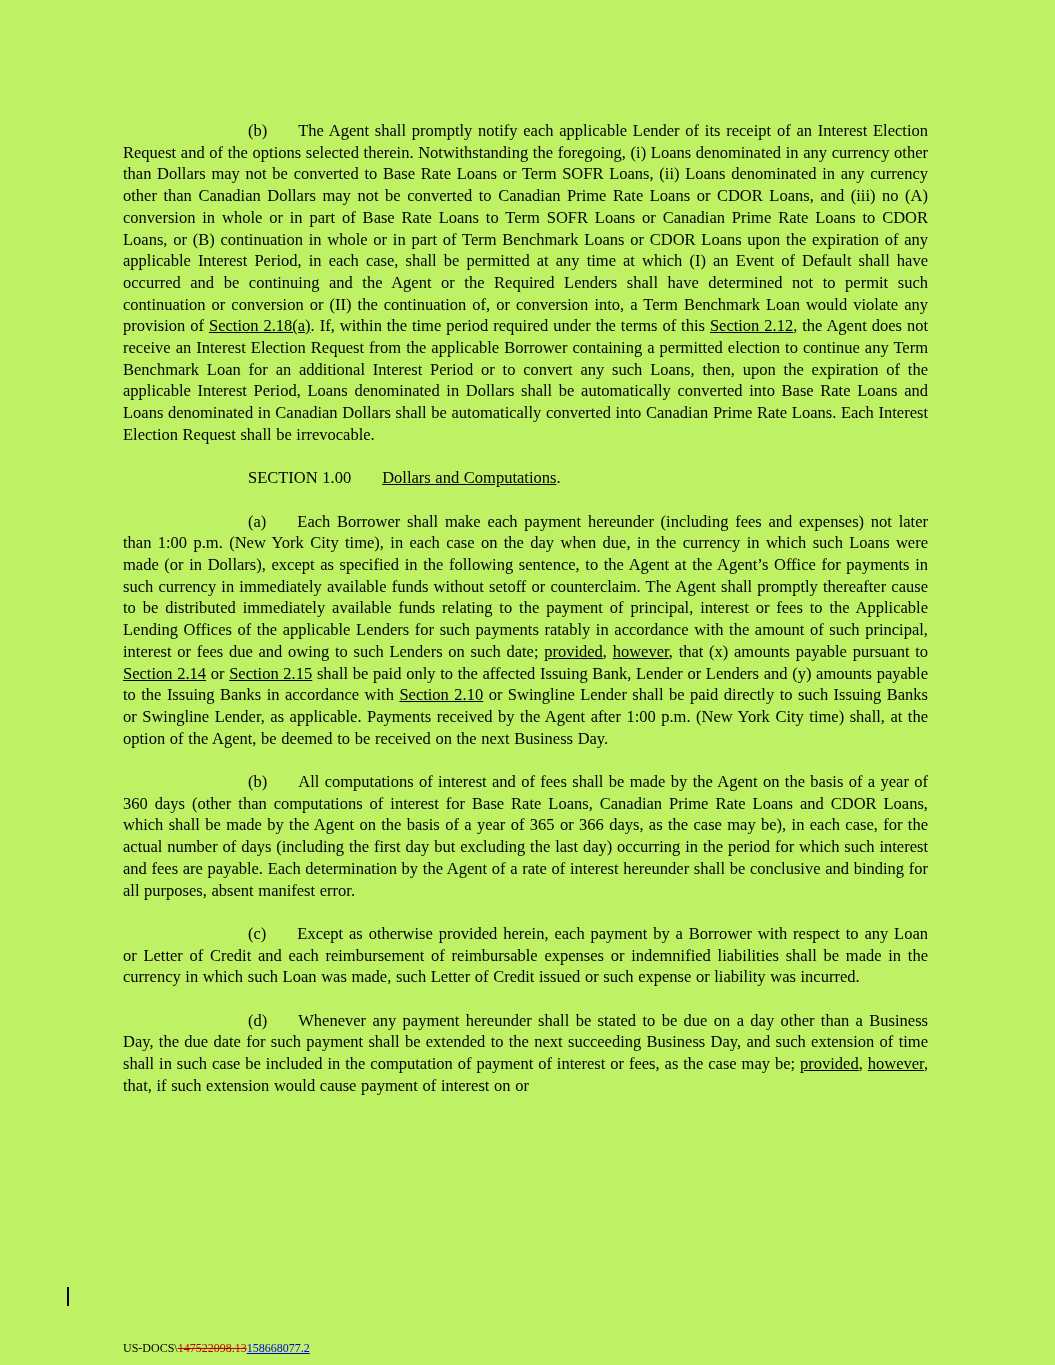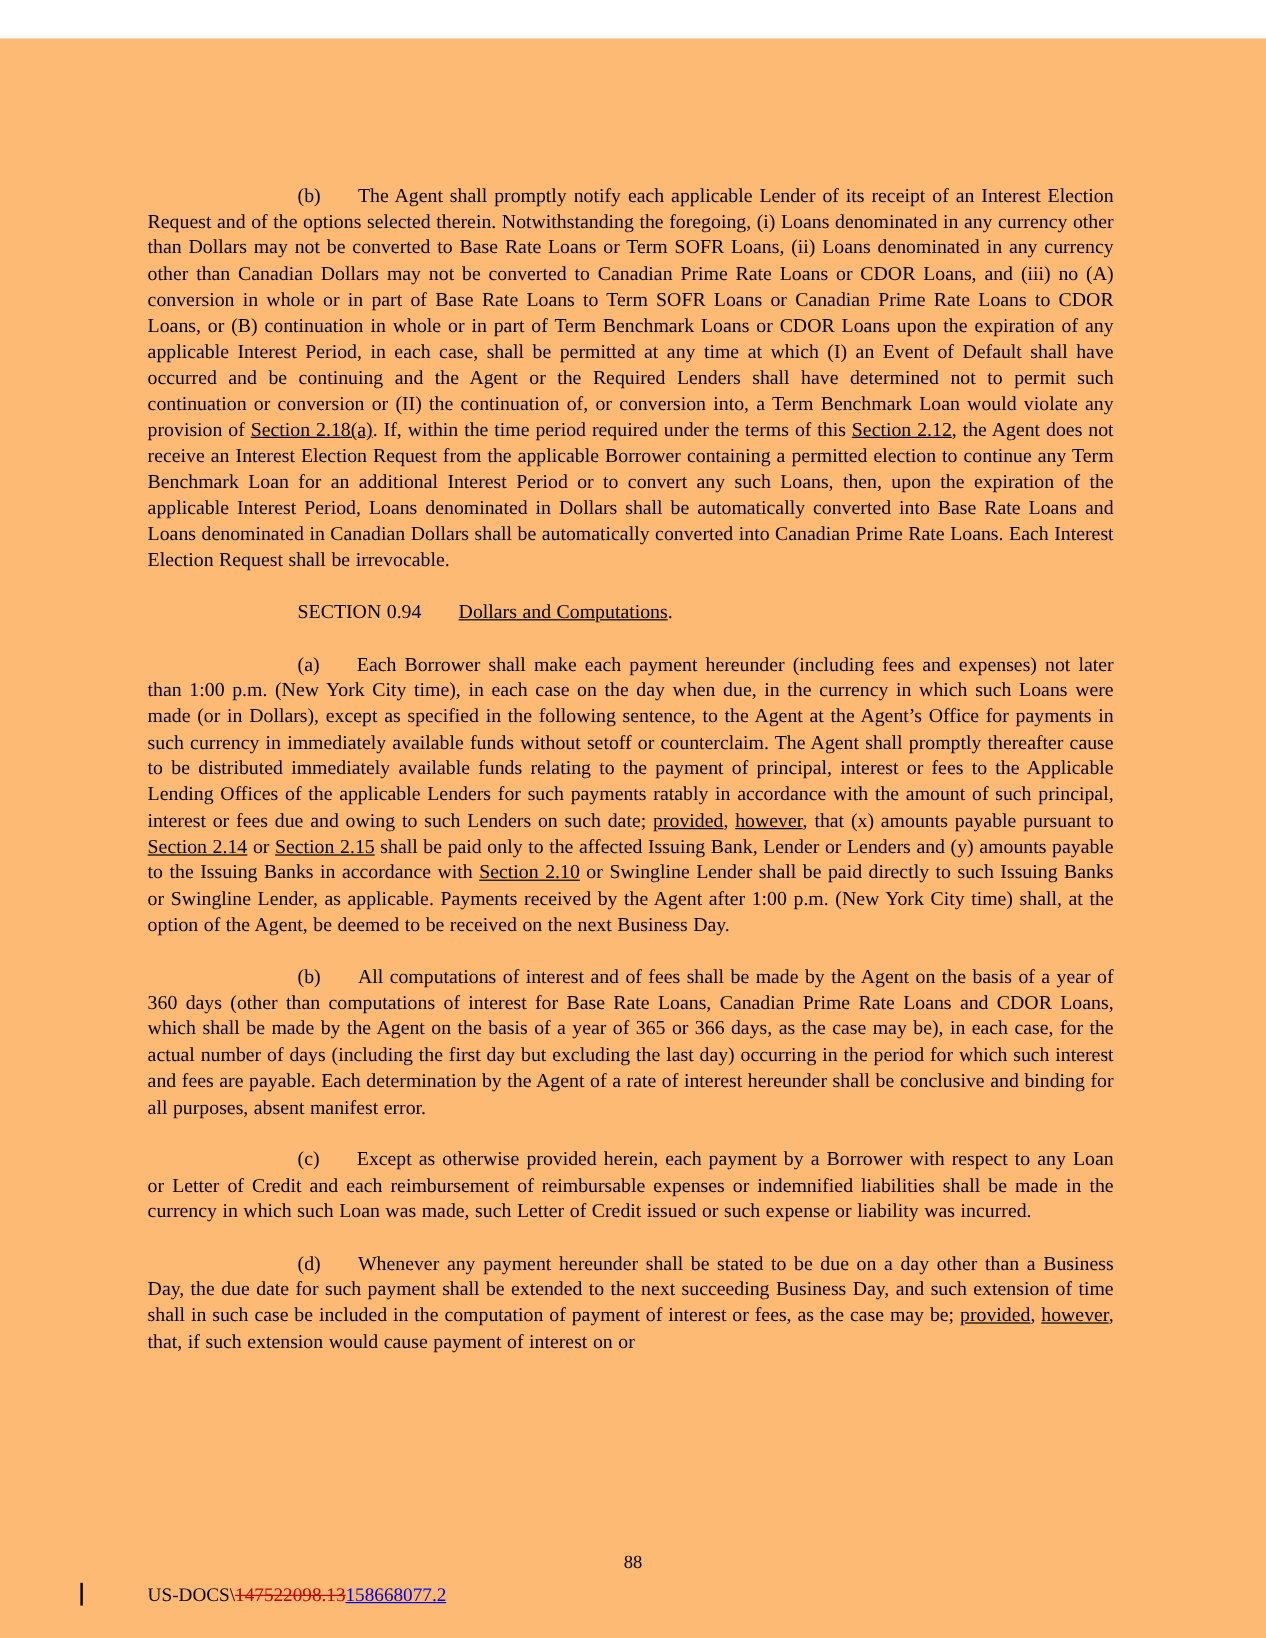--- a/index.html
+++ b/index.html
@@ -11,22 +11,21 @@
     width: 1055px;
     height: 1365px;
     position: relative;
     overflow: hidden;
     font-family: "Liberation Serif", serif;
     color: #000000;
   }
   .page {
     position: absolute;
     inset: 0;
-    background: #fdba74;
-    margin-top: 32px;
+    background: #bef264;
   }
   .content {
     position: absolute;
     left: 123px;
     top: 120px;
     width: 805px;
   }
   .para {
     margin: 0 0 21.7px 0;
     font-size: 16.5px;
@@ -41,23 +40,23 @@
   .page-num {
     position: absolute;
     top: 1262px;
     left: 0;
     width: 100%;
     text-align: center;
     font-size: 15.5px;
   }
   .footer {
     position: absolute;
-    top: 1289px;
+    top: 1341px;
     left: 123px;
-    font-size: 16px;
+    font-size: 12px;
     text-align: center;
   }
   .footer .old {
     color: #c00000;
     text-decoration: line-through;
   }
   .footer .new {
     color: #0000e0;
     text-decoration: underline;
   }
@@ -72,24 +71,23 @@
 </style>
 </head>
 <body>
 
 <div class="page">
 
   <div class="change-bar"></div>
 
   <div class="content">
     <p class="para"><span>(b)</span><span class="tab"></span><span>The Agent shall promptly notify each applicable Lender of its receipt of an Interest Election Request and of the options selected therein. Notwithstanding the foregoing, (i) Loans denominated in any currency other than Dollars may not be converted to Base Rate Loans or Term SOFR Loans, (ii) Loans denominated in any currency other than Canadian Dollars may not be converted to Canadian Prime Rate Loans or CDOR Loans, and (iii) no (A) conversion in whole or in part of Base Rate Loans to Term SOFR Loans or Canadian Prime Rate Loans to CDOR Loans, or (B) continuation in whole or in part of Term Benchmark Loans or CDOR Loans upon the expiration of any applicable Interest Period, in each case, shall be permitted at any time at which (I) an Event of Default shall have occurred and be continuing and the Agent or the Required Lenders shall have determined not to permit such continuation or conversion or (II) the continuation of, or conversion into, a Term Benchmark Loan would violate any provision of </span><span class="u">Section 2.18(a)</span><span>. If, within the time period required under the terms of this </span><span class="u">Section 2.12</span><span>, the Agent does not receive an Interest Election Request from the applicable Borrower containing a permitted election to continue any Term Benchmark Loan for an additional Interest Period or to convert any such Loans, then, upon the expiration of the applicable Interest Period, Loans denominated in Dollars shall be automatically converted into Base Rate Loans and Loans denominated in Canadian Dollars shall be automatically converted into Canadian Prime Rate Loans. Each Interest Election Request shall be irrevocable.</span></p>
-    <p class="para"><span>SECTION 0.94</span><span class="tab"></span><span class="u">Dollars and Computations</span><span>.</span></p>
+    <p class="para"><span>SECTION 1.00</span><span class="tab"></span><span class="u">Dollars and Computations</span><span>.</span></p>
     <p class="para"><span>(a)</span><span class="tab"></span><span>Each Borrower shall make each payment hereunder (including fees and expenses) not later than 1:00 p.m. (New York City time), in each case on the day when due, in the currency in which such Loans were made (or in Dollars), except as specified in the following sentence, to the Agent at the Agent’s Office for payments in such currency in immediately available funds without setoff or counterclaim. The Agent shall promptly thereafter cause to be distributed immediately available funds relating to the payment of principal, interest or fees to the Applicable Lending Offices of the applicable Lenders for such payments ratably in accordance with the amount of such principal, interest or fees due and owing to such Lenders on such date; </span><span class="u">provided</span><span>, </span><span class="u">however</span><span>, that (x) amounts payable pursuant to </span><span class="u">Section 2.14</span><span> or </span><span class="u">Section 2.15</span><span> shall be paid only to the affected Issuing Bank, Lender or Lenders and (y) amounts payable to the Issuing Banks in accordance with </span><span class="u">Section 2.10</span><span> or Swingline Lender shall be paid directly to such Issuing Banks or Swingline Lender, as applicable. Payments received by the Agent after 1:00 p.m. (New York City time) shall, at the option of the Agent, be deemed to be received on the next Business Day.</span></p>
     <p class="para"><span>(b)</span><span class="tab"></span><span>All computations of interest and of fees shall be made by the Agent on the basis of a year of 360 days (other than computations of interest for Base Rate Loans, Canadian Prime Rate Loans and CDOR Loans, which shall be made by the Agent on the basis of a year of 365 or 366 days, as the case may be), in each case, for the actual number of days (including the first day but excluding the last day) occurring in the period for which such interest and fees are payable. Each determination by the Agent of a rate of interest hereunder shall be conclusive and binding for all purposes, absent manifest error.</span></p>
     <p class="para"><span>(c)</span><span class="tab"></span><span>Except as otherwise provided herein, each payment by a Borrower with respect to any Loan or Letter of Credit and each reimbursement of reimbursable expenses or indemnified liabilities shall be made in the currency in which such Loan was made, such Letter of Credit issued or such expense or liability was incurred.</span></p>
     <p class="para"><span>(d)</span><span class="tab"></span><span>Whenever any payment hereunder shall be stated to be due on a day other than a Business Day, the due date for such payment shall be extended to the next succeeding Business Day, and such extension of time shall in such case be included in the computation of payment of interest or fees, as the case may be; </span><span class="u">provided</span><span>, </span><span class="u">however</span><span>, that, if such extension would cause payment of interest on or</span></p>
   </div>
 
-  <div class="page-num">88</div>
 
   <div class="footer"><span>US-DOCS\</span><span class="old">147522098.13</span><span class="new">158668077.2</span></div>
 
 </div>
 
 </body></html>

